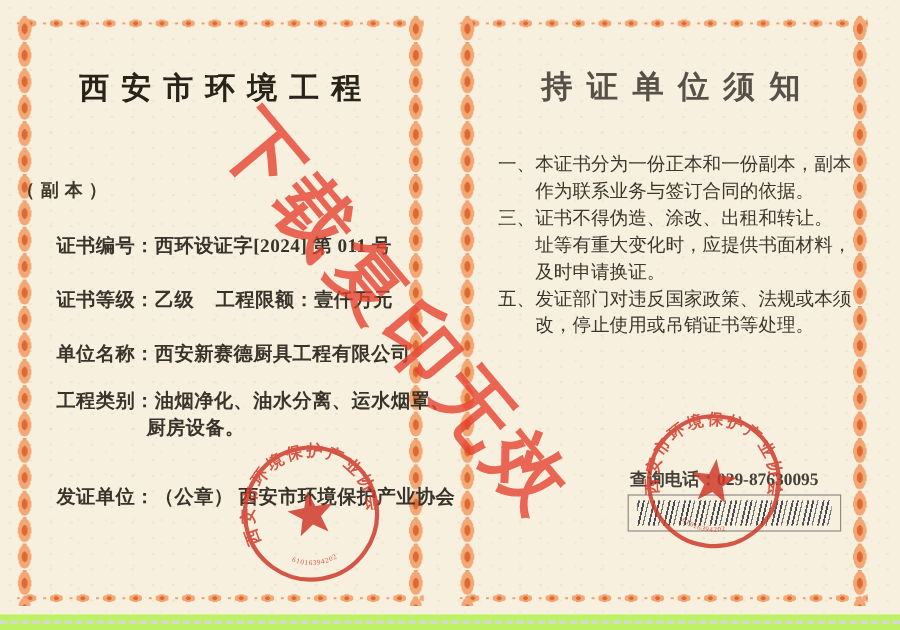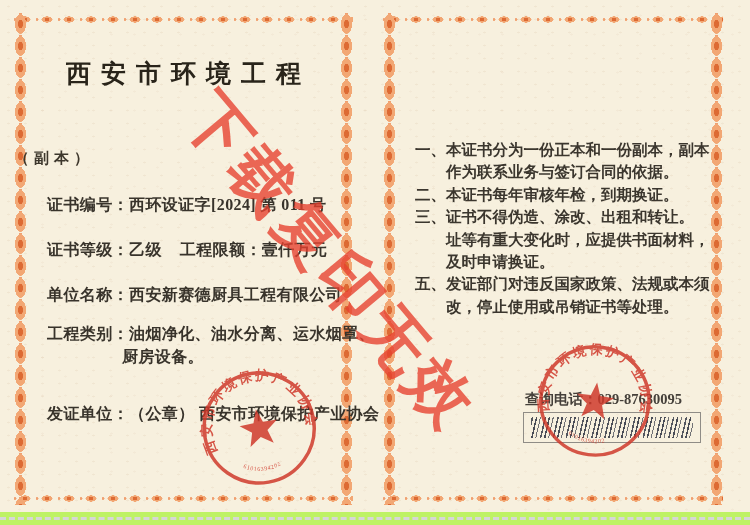--- a/index.html
+++ b/index.html
@@ -56,22 +56,22 @@
   .f-company{top:272px;}
   .f-category{top:311px;}
   .f-cat2{top:334px;left:108px;}
   .f-issuer{top:391px;}
   .f-validity{top:434px;}
   .gap{display:inline-block;width:18px;}
 
   
   .rp-title{position:absolute;top:42px;left:0;right:0;text-align:center;
     font-weight:600;font-size:26px;letter-spacing:12px;padding-left:24px;color:#57514a;white-space:nowrap;}
-  .notice{position:absolute;top:126px;left:32px;width:302px;
-    font-weight:700;font-size:15.5px;line-height:22.4px;color:#3b362e;}
+  .notice{position:absolute;top:114px;left:32px;width:302px;
+    font-weight:400;font-size:15.5px;line-height:22.4px;color:#3b362e;}
   .notice div{white-space:nowrap;}
   .notice .cont{padding-left:31px;}
   .phone{position:absolute;top:377px;left:142px;font-weight:700;font-size:14.5px;color:#45403a;white-space:nowrap;}
   .barcode{position:absolute;top:399px;left:140px;width:178px;height:31px;
     border:1.5px solid #8f8c86;background-clip:content-box;padding:4px 7px;box-sizing:border-box;
     background-image:repeating-linear-gradient(103deg,
       rgba(42,47,62,0.85) 0 1.5px, rgba(0,0,0,0) 1.5px 4px,
       rgba(42,47,62,0.65) 4px 5px, rgba(0,0,0,0) 5px 8.5px,
       rgba(42,47,62,0.8) 8.5px 10px, rgba(0,0,0,0) 10px 12.5px);}
 
@@ -113,25 +113,25 @@
     <div class="field f-issuer"><span>发证单位：</span><span>（公章） 西安市环境保护产业协会</span></div>
 
   </div>
 
   <div class="panel panel-right">
     <div class="orn orn-h orn-top"></div>
     <div class="orn orn-h orn-bottom"></div>
     <div class="orn orn-v orn-left"></div>
     <div class="orn orn-v orn-right"></div>
 
+    <div class="rp-title">持证单位须知</div>
 
     <div class="notice">
       <div>一、本证书分为一份正本和一份副本，副本</div>
       <div class="cont">作为联系业务与签订合同的依据。</div>
-      <div>二、本证书每年审核年检，到期换证。</div>
       <div>三、证书不得伪造、涂改、出租和转让。</div>
       <div class="cont">址等有重大变化时，应提供书面材料，</div>
       <div class="cont">及时申请换证。</div>
       <div>五、发证部门对违反国家政策、法规或本须</div>
       <div class="cont">改，停止使用或吊销证书等处理。</div>
     </div>
 
     <div class="phone"><span>查询电话：</span><span>029-87630095</span></div>
 
     <div class="barcode"></div>

